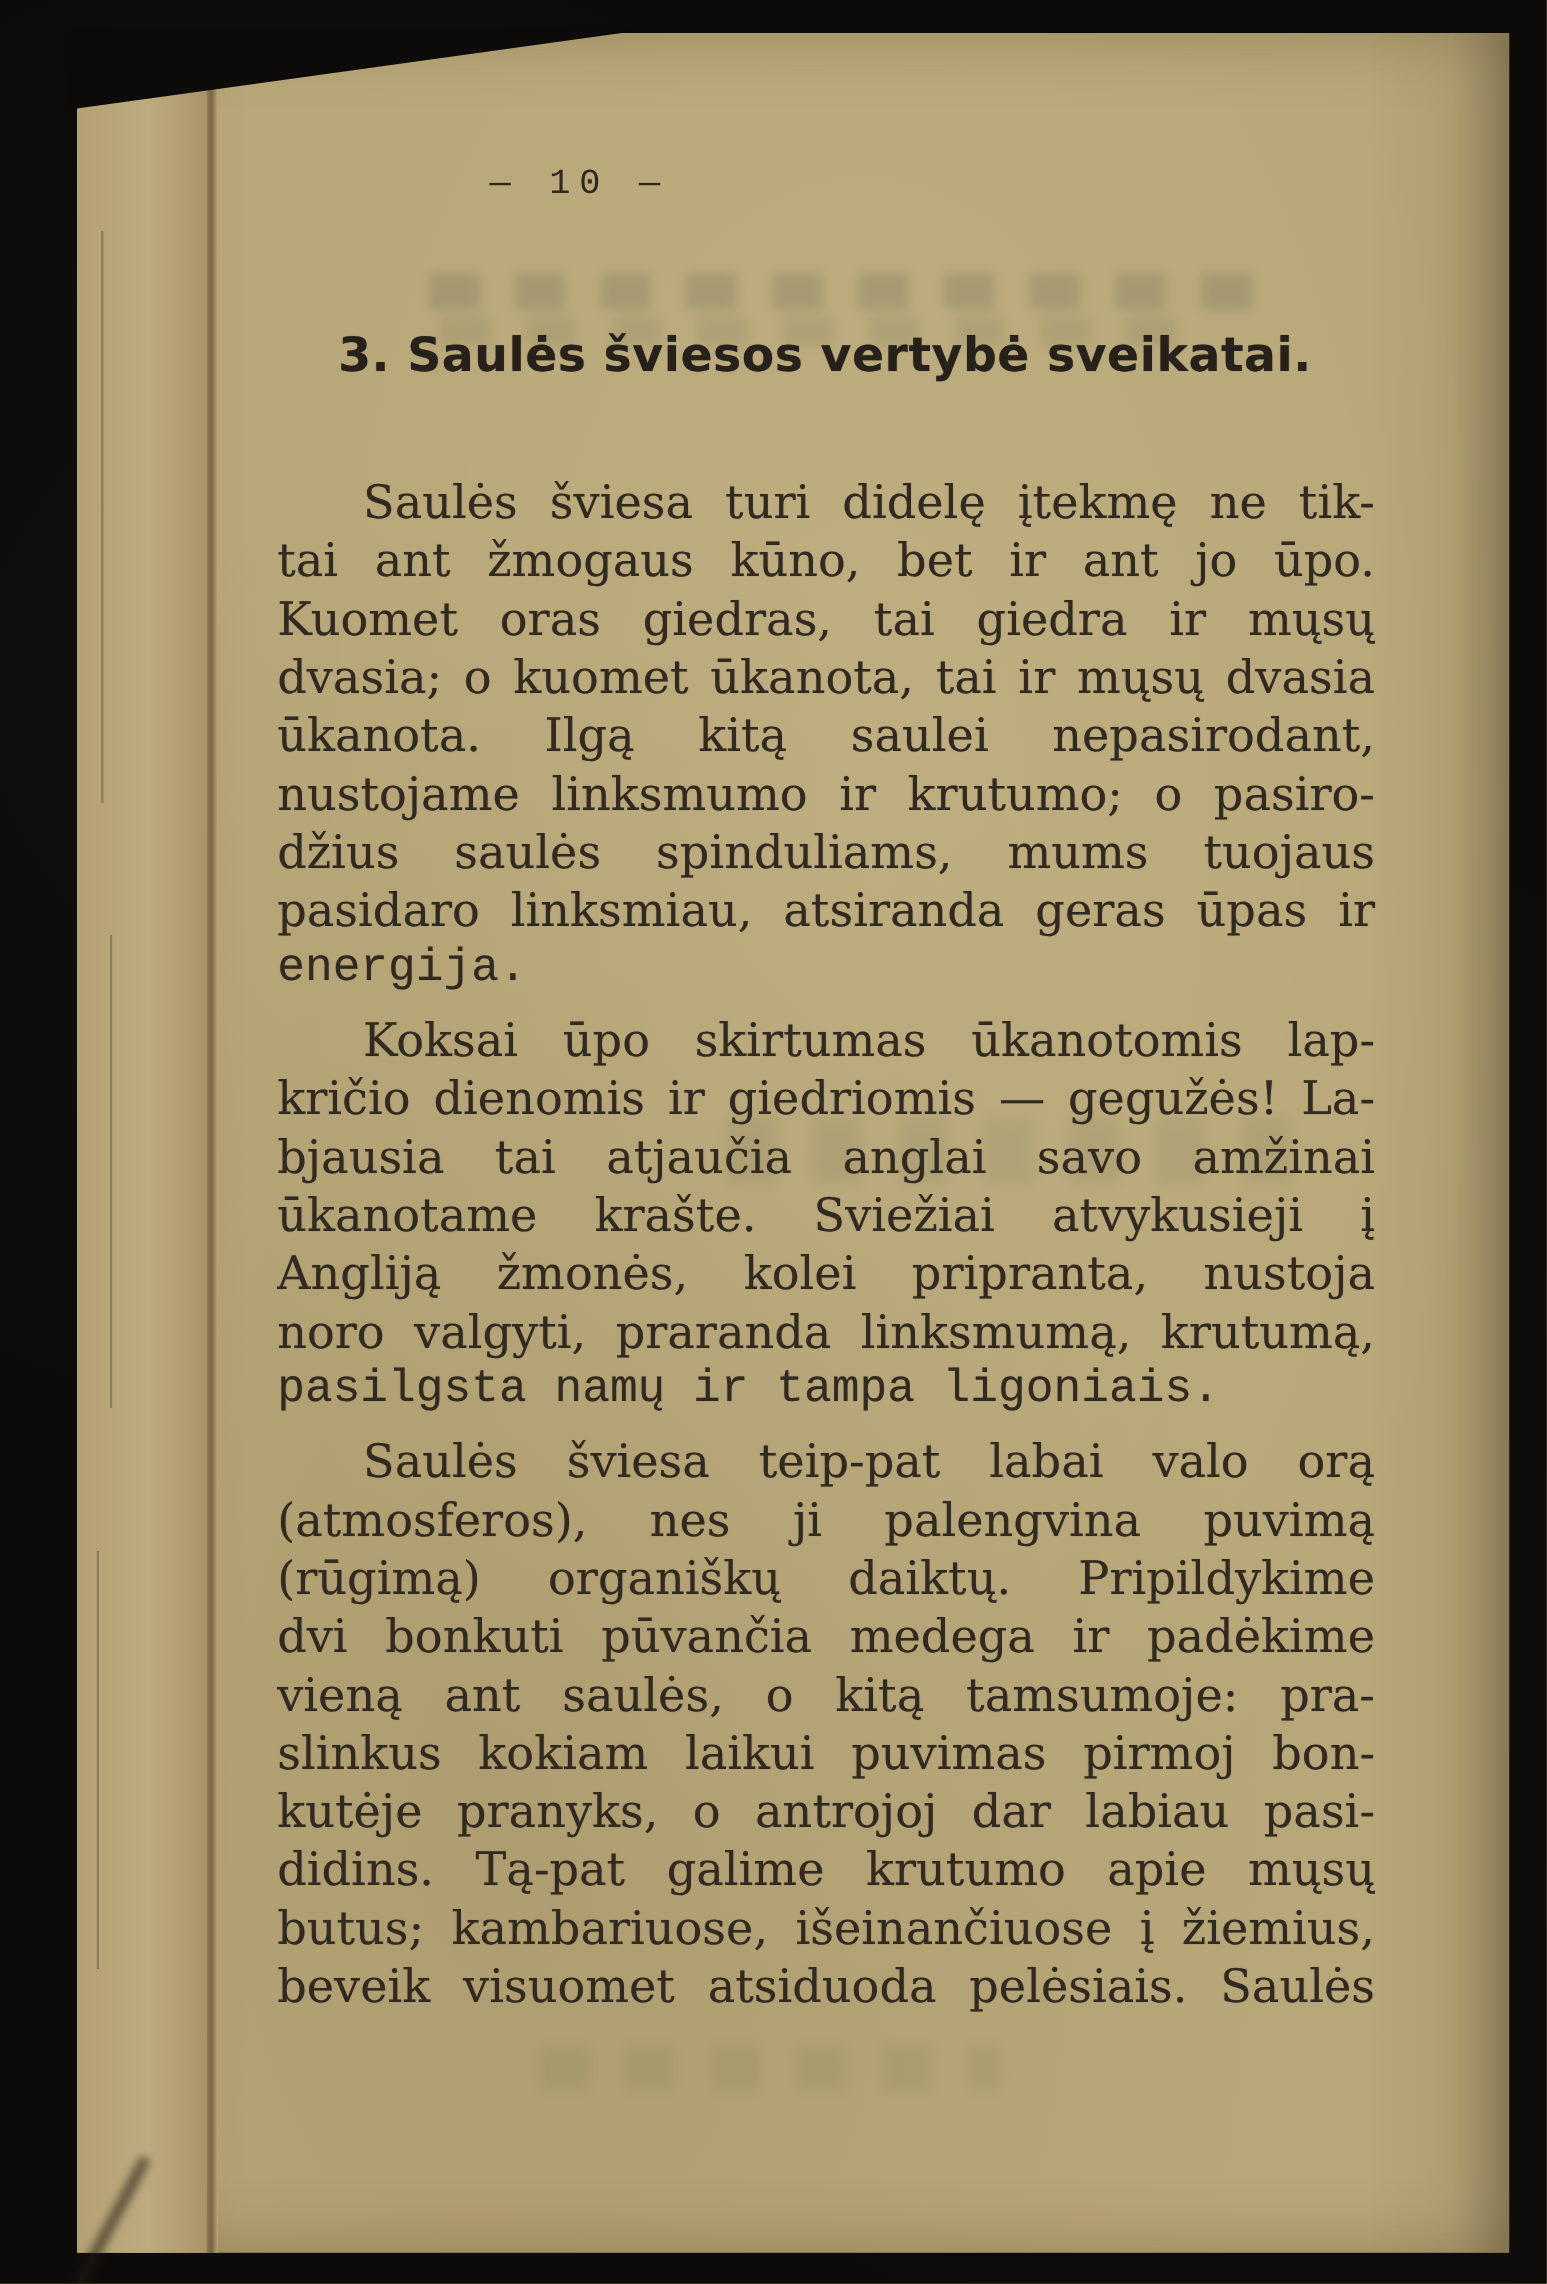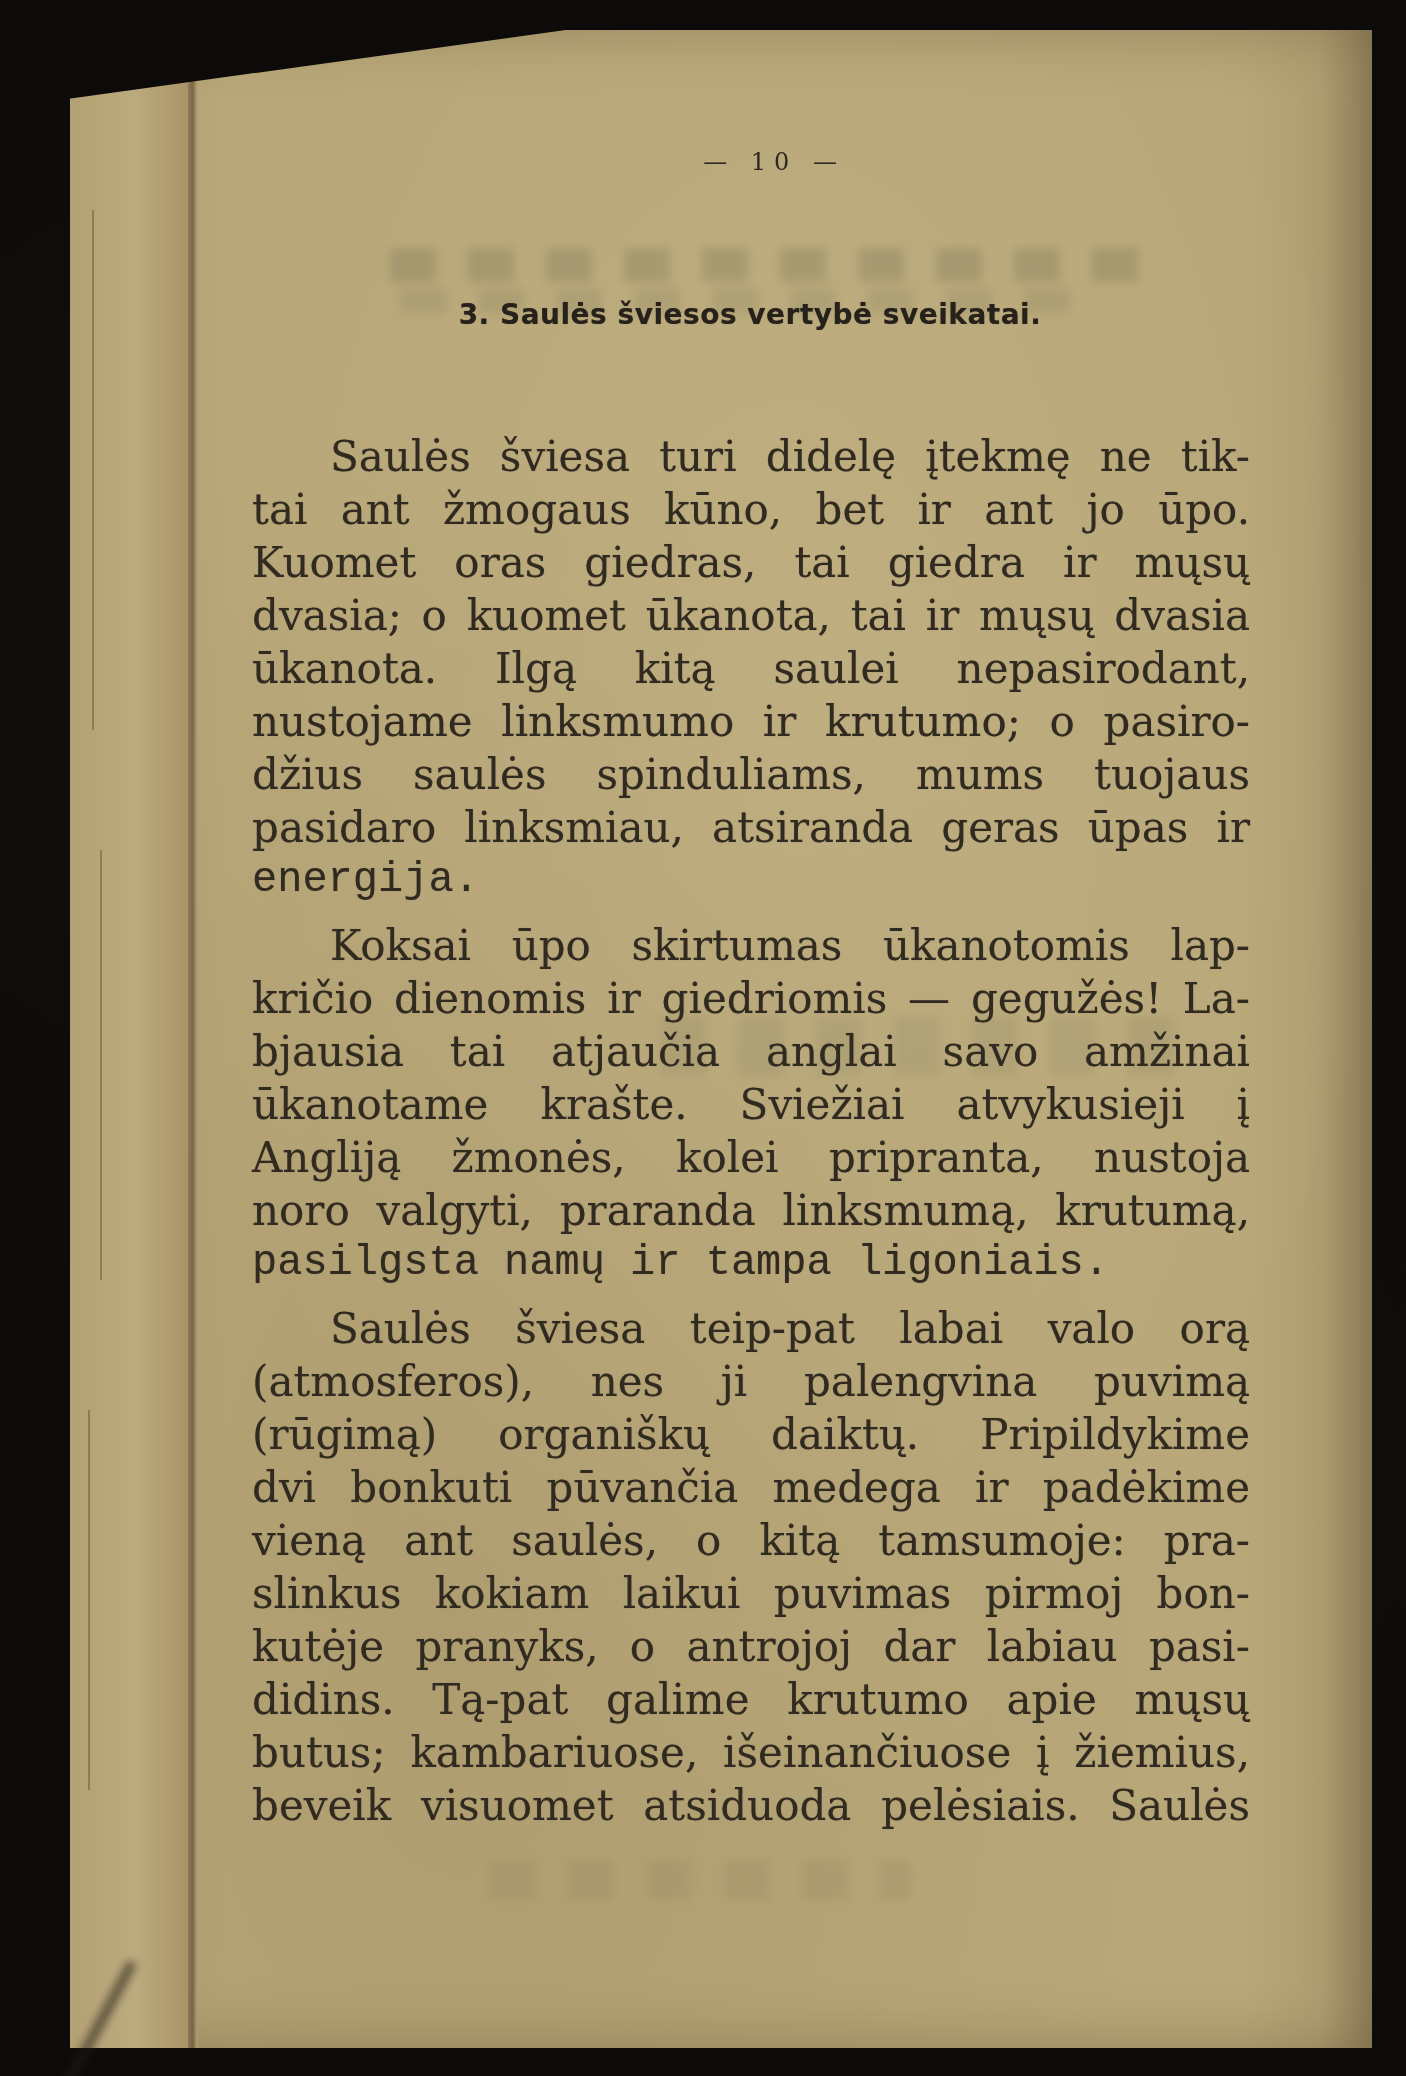--- a/index.html
+++ b/index.html
@@ -57,28 +57,29 @@
   }
   
   .ghost{position:absolute;filter:blur(5px);opacity:.16;background:repeating-linear-gradient(90deg,#3c4436 0 46px,transparent 46px 78px);}
   .ghost-1{left:320px;top:218px;width:780px;height:34px;}
   .ghost-2{left:330px;top:258px;width:700px;height:26px;opacity:.10;}
   .ghost-3{left:590px;top:986px;width:520px;height:60px;opacity:.08;}
   .ghost-4{left:420px;top:1830px;width:420px;height:40px;opacity:.07;}
 
   .pagenum{
     position:absolute;left:375px;top:118px;width:400px;
-    text-align:right;font-size:24px;letter-spacing:8px;
+    text-align:left;font-size:32px;letter-spacing:8px;
     color:#2f2820;
+    font-family:Liberation Mono, monospace;
   }
   .heading{
     position:absolute;left:170px;top:268px;width:1020px;margin:0;
     text-align:center;
     font-family:"DejaVu Sans", sans-serif;font-weight:bold;
-    font-size:28px;letter-spacing:.5px;color:#26211a;
+    font-size:43px;letter-spacing:.5px;color:#26211a;
     text-shadow:0 0 1px rgba(38,33,26,.45);
   }
   .body-text{
     position:absolute;left:170px;top:388px;width:1022px;
     font-size:42px;line-height:53px;color:#312a20;
     text-shadow:0 0 1px rgba(49,42,32,.35);
   }
   .paragraph{margin:12px;}
   .line{
     text-align:justify;text-align-last:justify;

